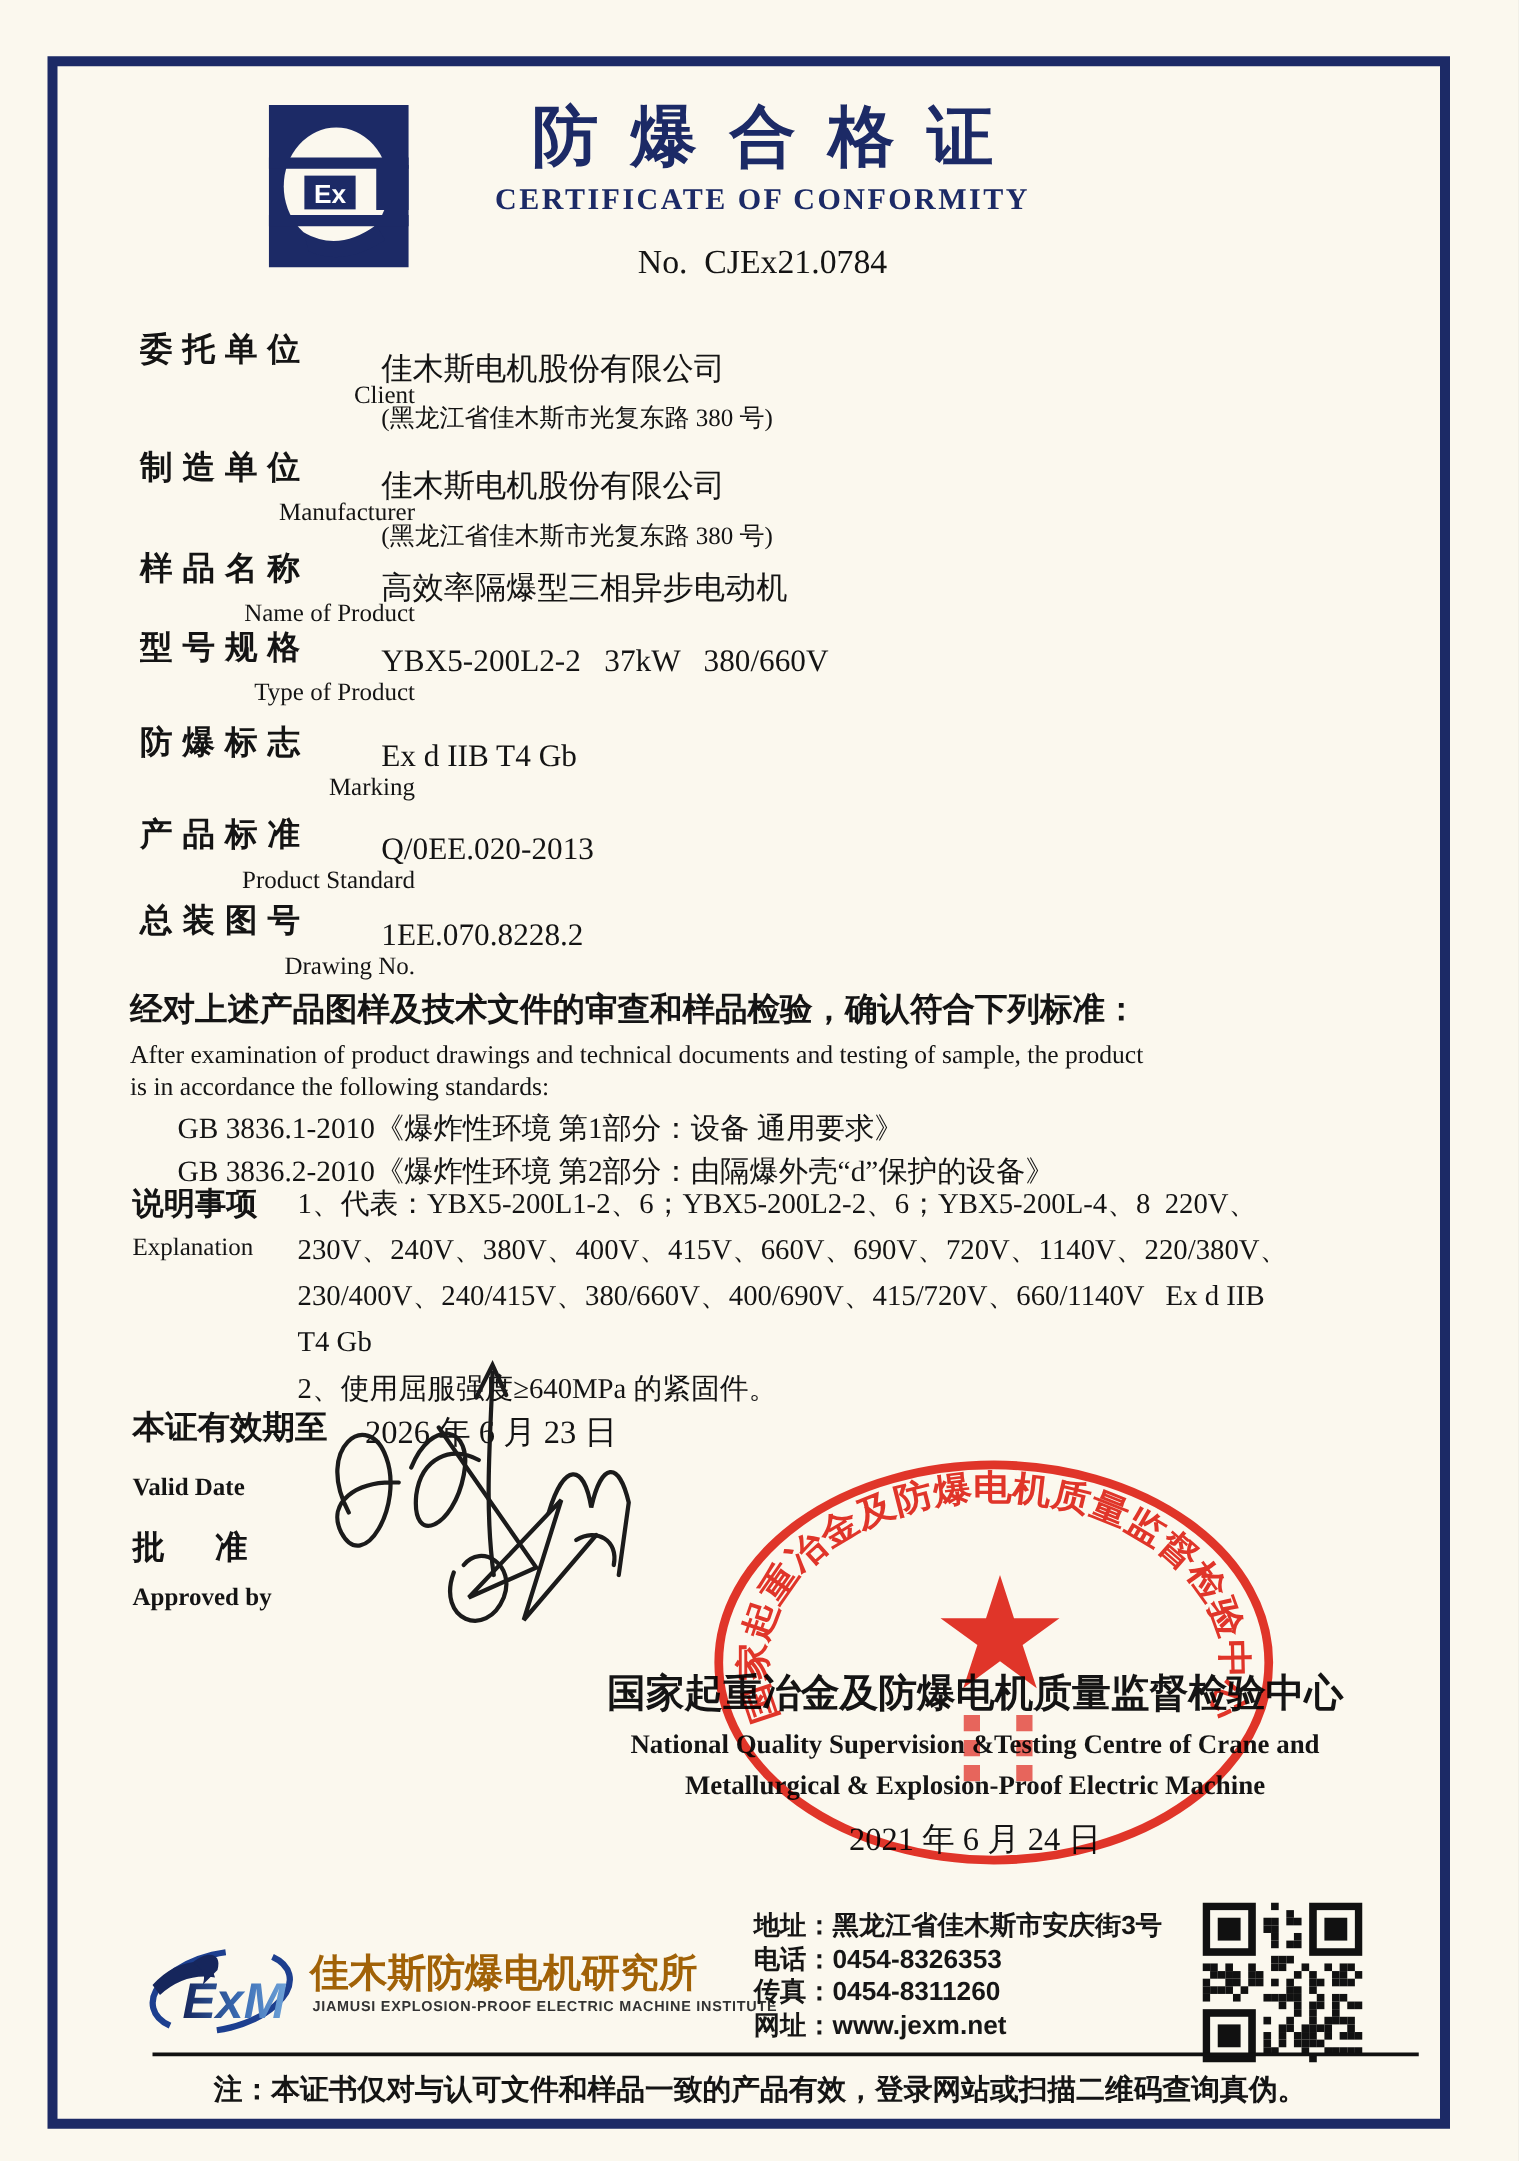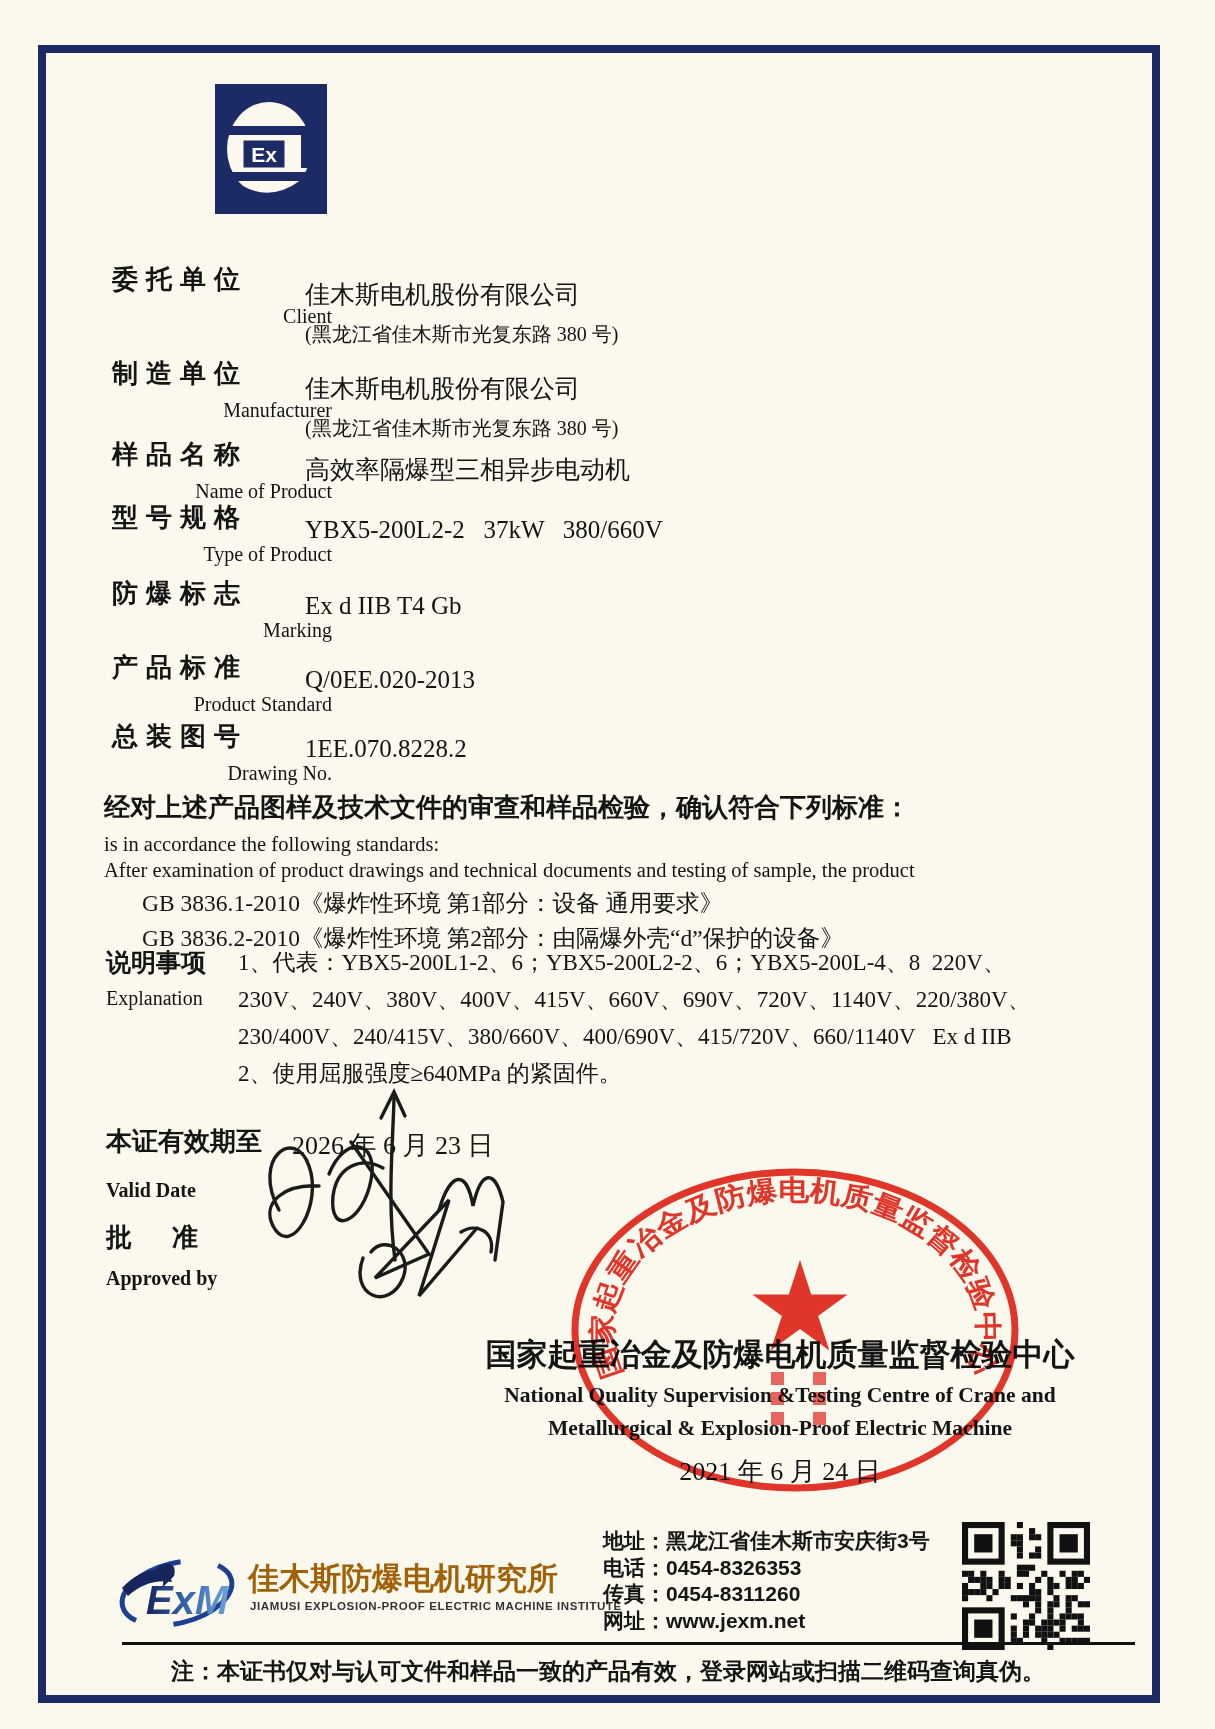--- a/index.html
+++ b/index.html
@@ -81,20 +81,25 @@
     <rect x="0" y="0" width="112" height="130" fill="#1c2a66"></rect>
     <ellipse cx="54" cy="65" rx="42" ry="47" fill="#fbf8ee"></ellipse>
     <rect x="0" y="42" width="112" height="9" fill="#1c2a66"></rect>
     <rect x="0" y="88" width="112" height="9" fill="#1c2a66"></rect>
     <rect x="86" y="48" width="26" height="36" fill="#1c2a66"></rect>
     <rect x="27" y="55" width="44" height="30" fill="#1c2a66" stroke="#fbf8ee" stroke-width="3"></rect>
     <text x="49" y="78" text-anchor="middle" fill="#ffffff" font-size="21" font-weight="bold" font-family="Liberation Sans, DejaVu Sans, sans-serif">Ex</text>
     <path d="M28 102 Q56 118 86 96 L93 108 Q60 130 32 117 Z" fill="#1c2a66"></path>
   </svg>
 
+  <div class="titles">
+    <div class="title-cn">防爆合格证</div>
+    <div class="title-en">CERTIFICATE OF CONFORMITY</div>
+    <div class="cert-no">No.  CJEx21.0784</div>
+  </div>
 
   <div class="f-row rowA">
     <div class="flabel">
         <div class="lab-cn">委托单位</div>
       <div class="lab-en">Client</div>
       </div>
     <div class="fvalue">
         <div class="v1">佳木斯电机股份有限公司</div>
       <div class="v2">(黑龙江省佳木斯市光复东路 380 号)</div>
       </div>
@@ -150,36 +155,37 @@
         <div class="lab-cn">总装图号</div>
       <div class="lab-en">Drawing No.</div>
       </div>
     <div class="fvalue">
         <div class="v1">1EE.070.8228.2</div>
       </div>
   </div>
 
   <div class="statement">
     <div class="stmt-cn">经对上述产品图样及技术文件的审查和样品检验，确认符合下列标准：</div>
+    <div class="stmt-en">After examination of product drawings and technical documents and testing of sample, the product</div>
     <div class="stmt-en">is in accordance the following standards:</div>
-    <div class="stmt-en">After examination of product drawings and technical documents and testing of sample, the product</div>
     <div class="std-wrap">
       <div class="std-line">GB 3836.1-2010《爆炸性环境 第1部分：设备 通用要求》</div>
       <div class="std-line">GB 3836.2-2010《爆炸性环境 第2部分：由隔爆外壳“d”保护的设备》</div>
     </div>
   </div>
 
   <div class="exp-label">
     <div class="cn">说明事项</div>
     <div class="en">Explanation</div>
   </div>
   <div class="exp-body">
     <div class="exp-line">1、代表：YBX5-200L1-2、6；YBX5-200L2-2、6；YBX5-200L-4、8  220V、</div>
     <div class="exp-line">230V、240V、380V、400V、415V、660V、690V、720V、1140V、220/380V、</div>
     <div class="exp-line">230/400V、240/415V、380/660V、400/690V、415/720V、660/1140V   Ex d IIB</div>
+    <div class="exp-line">T4 Gb</div>
     <div class="exp-line">2、使用屈服强度≥640MPa 的紧固件。</div>
   </div>
 
   <div class="valid-row">
     <div class="cn">本证有效期至</div>
     <div class="en">Valid Date</div>
   </div>
   <div class="valid-val">2026 年 6 月 23 日</div>
 
   <div class="appr-row">

